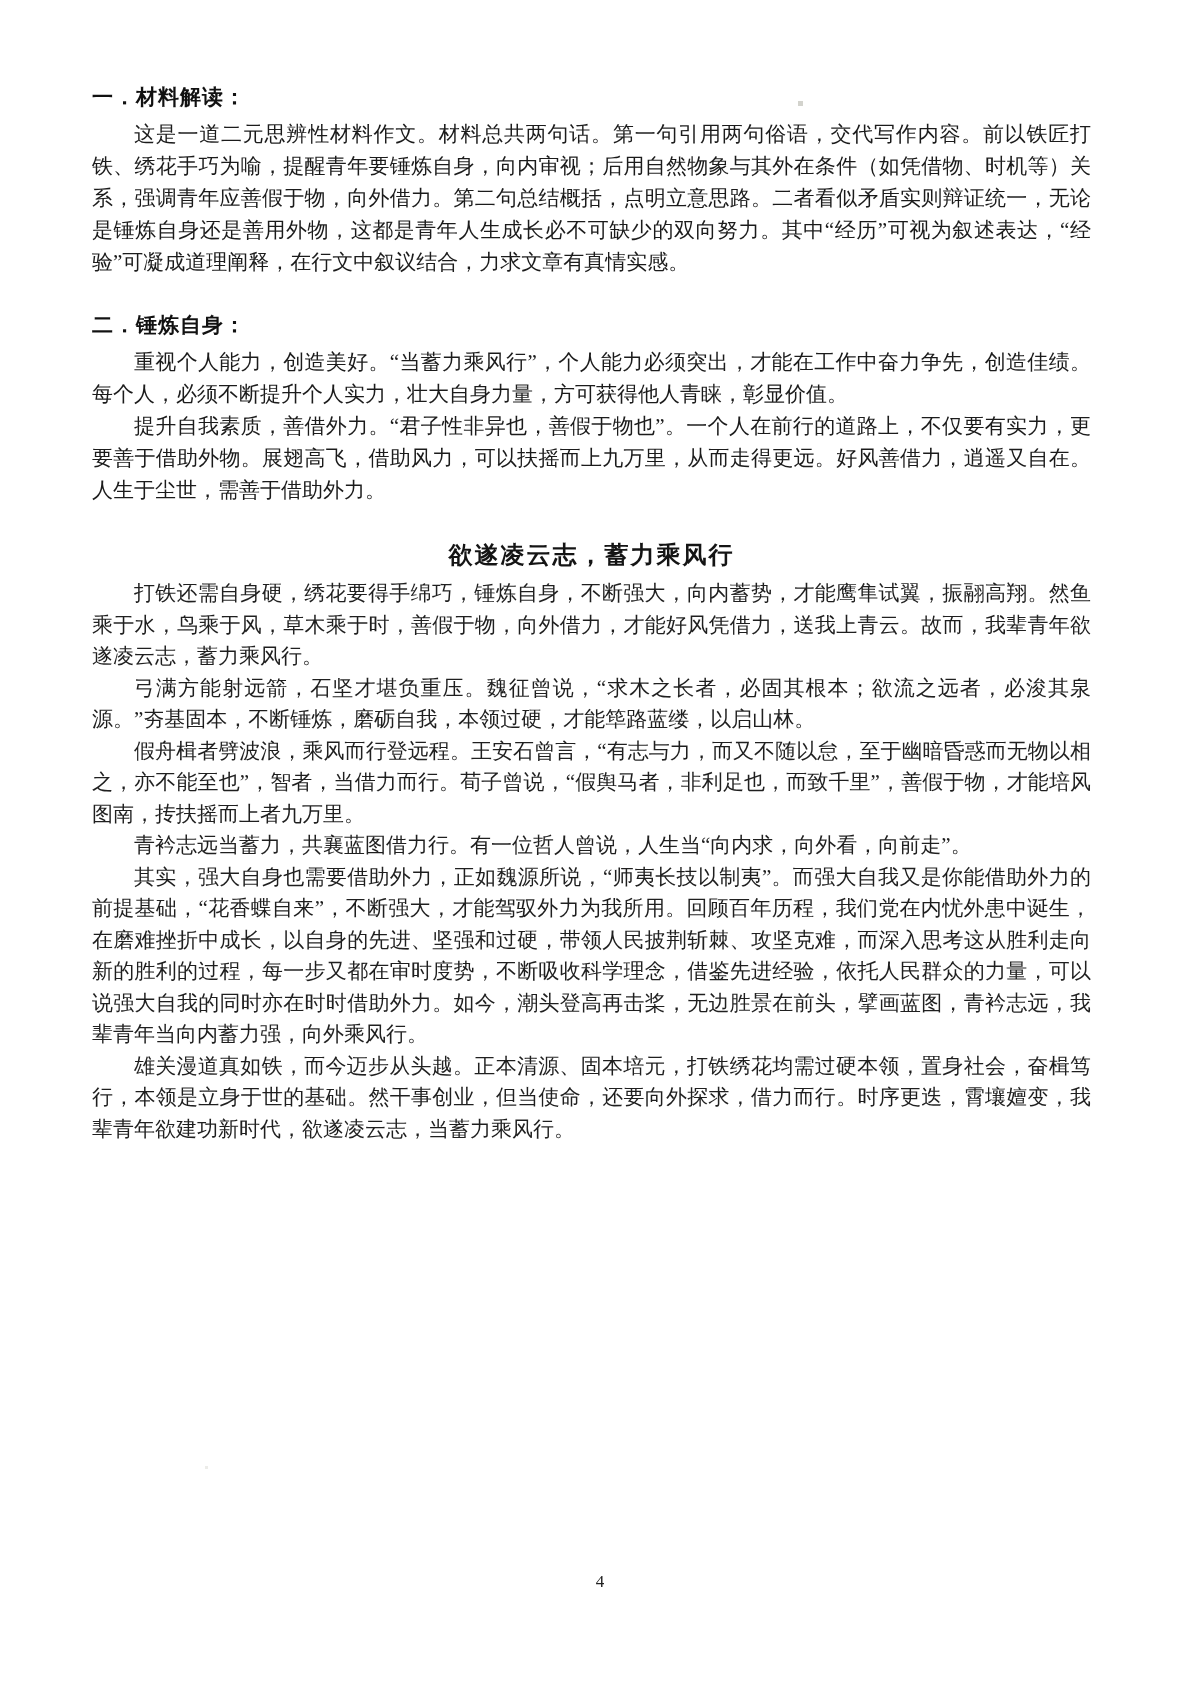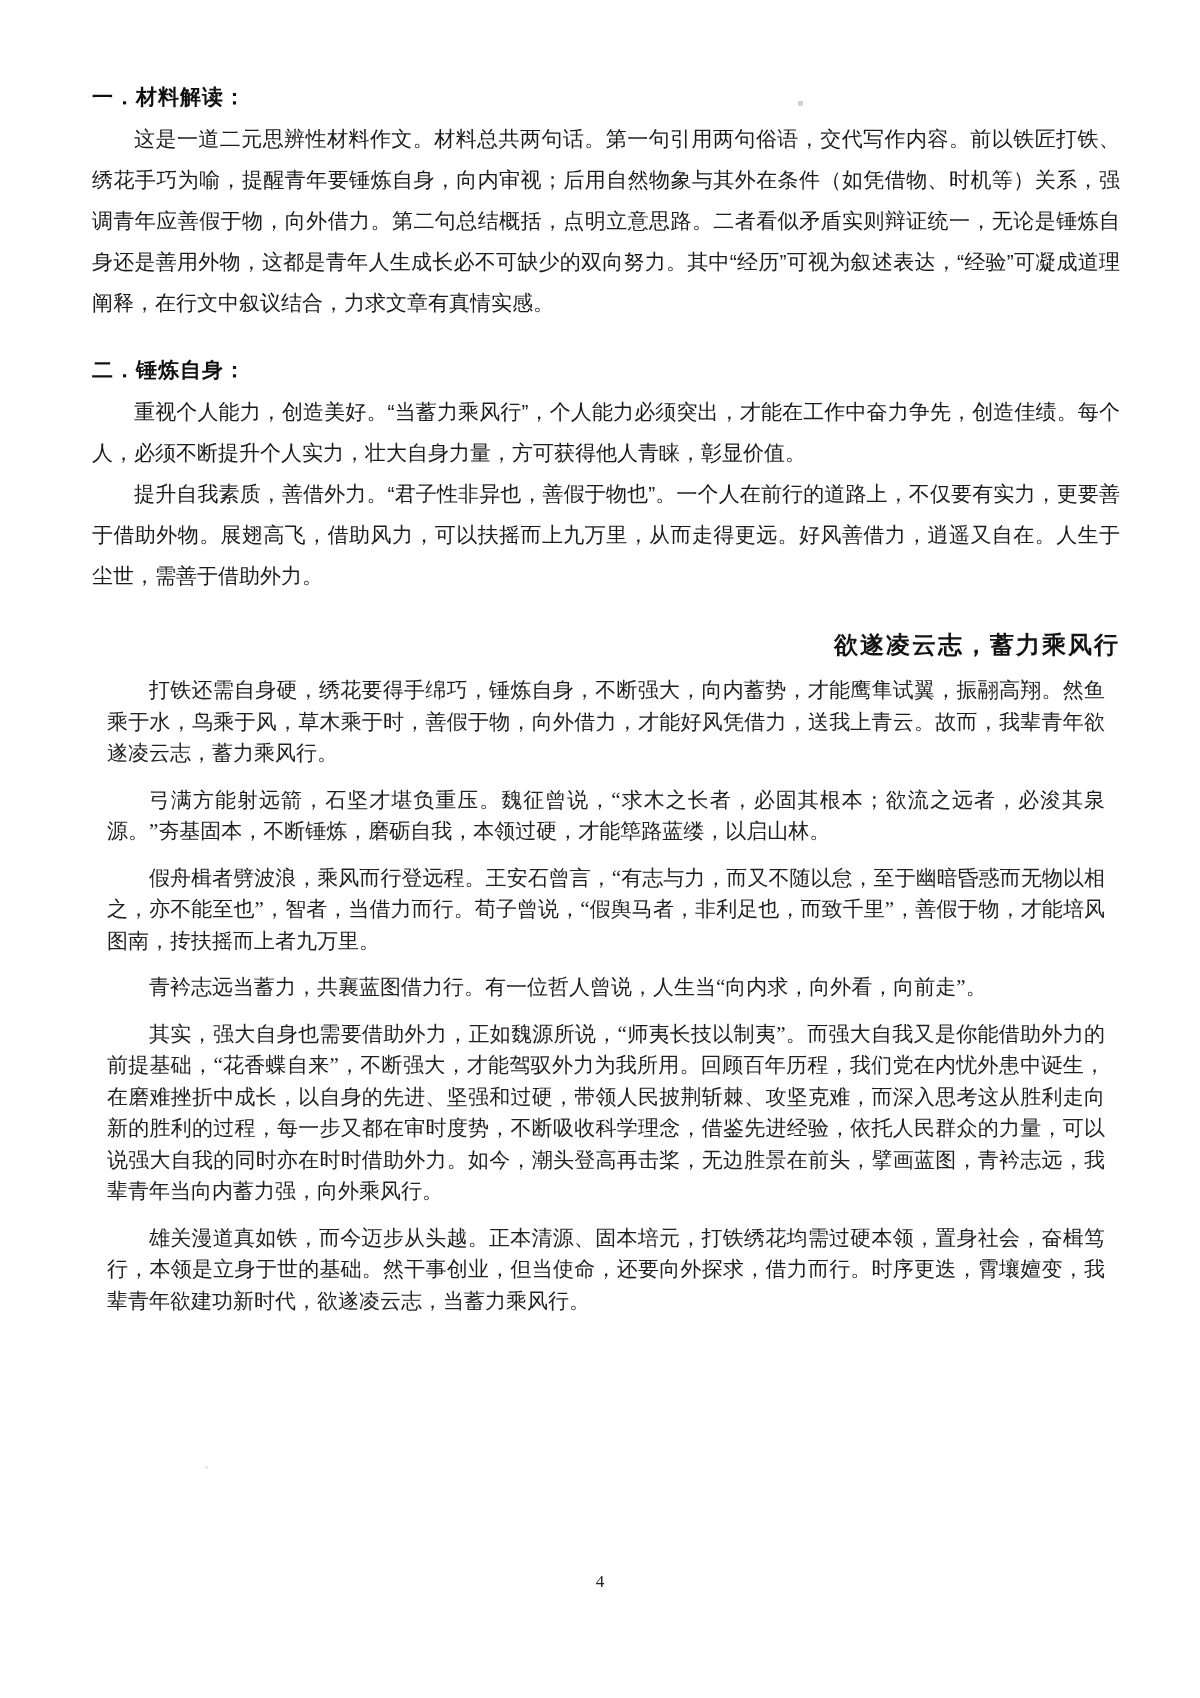--- a/index.html
+++ b/index.html
@@ -12,55 +12,55 @@
     width: 1200px;
     height: 1698px;
     color: #1b1b1b;
     overflow: hidden;
   }
   .page {
     position: relative;
     box-sizing: border-box;
     width: 1200px;
     height: 1698px;
-    padding: 84px 80px 0 92px;
+    padding: 84px 109px 0 92px;
   }
   .section { margin: 0; }
   .section + .section { margin-top: 34px; }
   h2.sec-heading {
     margin: 0 0 8px 0;
     font-family: "Liberation Sans", sans-serif;
     font-weight: bold;
     font-size: 21px;
     line-height: 26px;
     color: #111111;
     letter-spacing: 1px;
   }
   p.body-para {
     margin: 0;
-    font-family: Liberation Sans, sans-serif;
+    font-family: Liberation Serif, serif;
     font-size: 21px;
-    line-height: 41px;
+    line-height: 32px;
     text-align: justify;
     text-justify: inter-ideograph;
     text-indent: 2em;
     color: #1b1b1b;
   }
   .essay-title {
     margin: 12px 0 8px 0;
     font-family: "Liberation Serif", serif;
     font-weight: bold;
     font-size: 24px;
     line-height: 30px;
-    text-align: right;
+    text-align: center;
     color: #141414;
     letter-spacing: 2px;
   }
   p.essay-para {
-    margin: 15px;
+    margin: 0;
     font-family: "Liberation Serif", serif;
     font-size: 21px;
     line-height: 31.5px;
     text-align: justify;
     text-justify: inter-ideograph;
     text-indent: 2em;
     color: #1f1f1f;
   }
   .page-footer {
     position: absolute;

